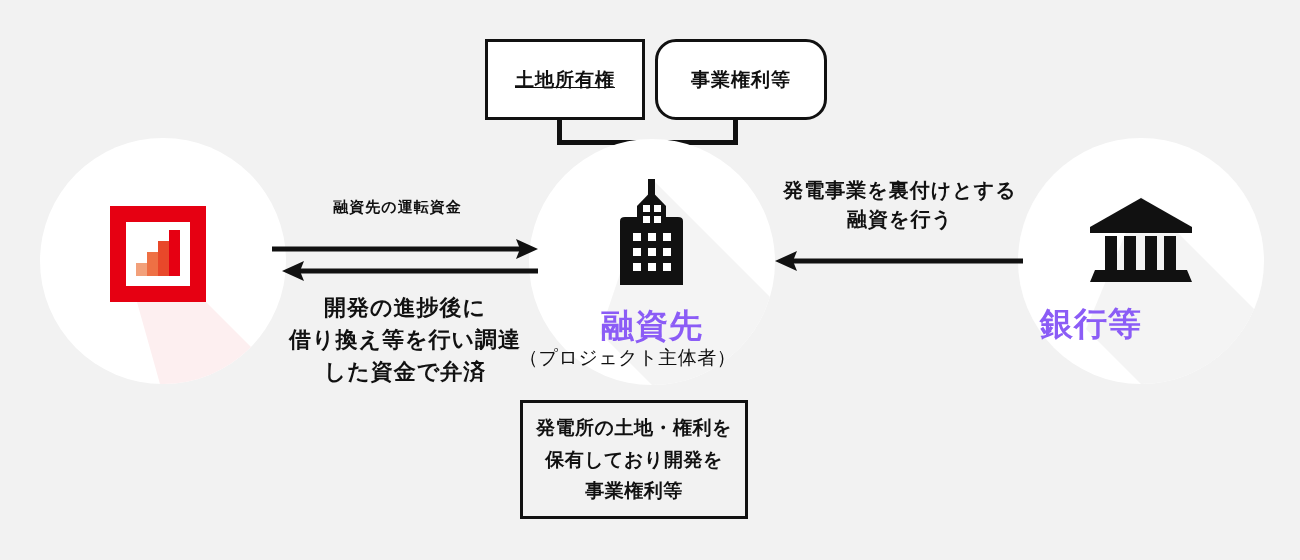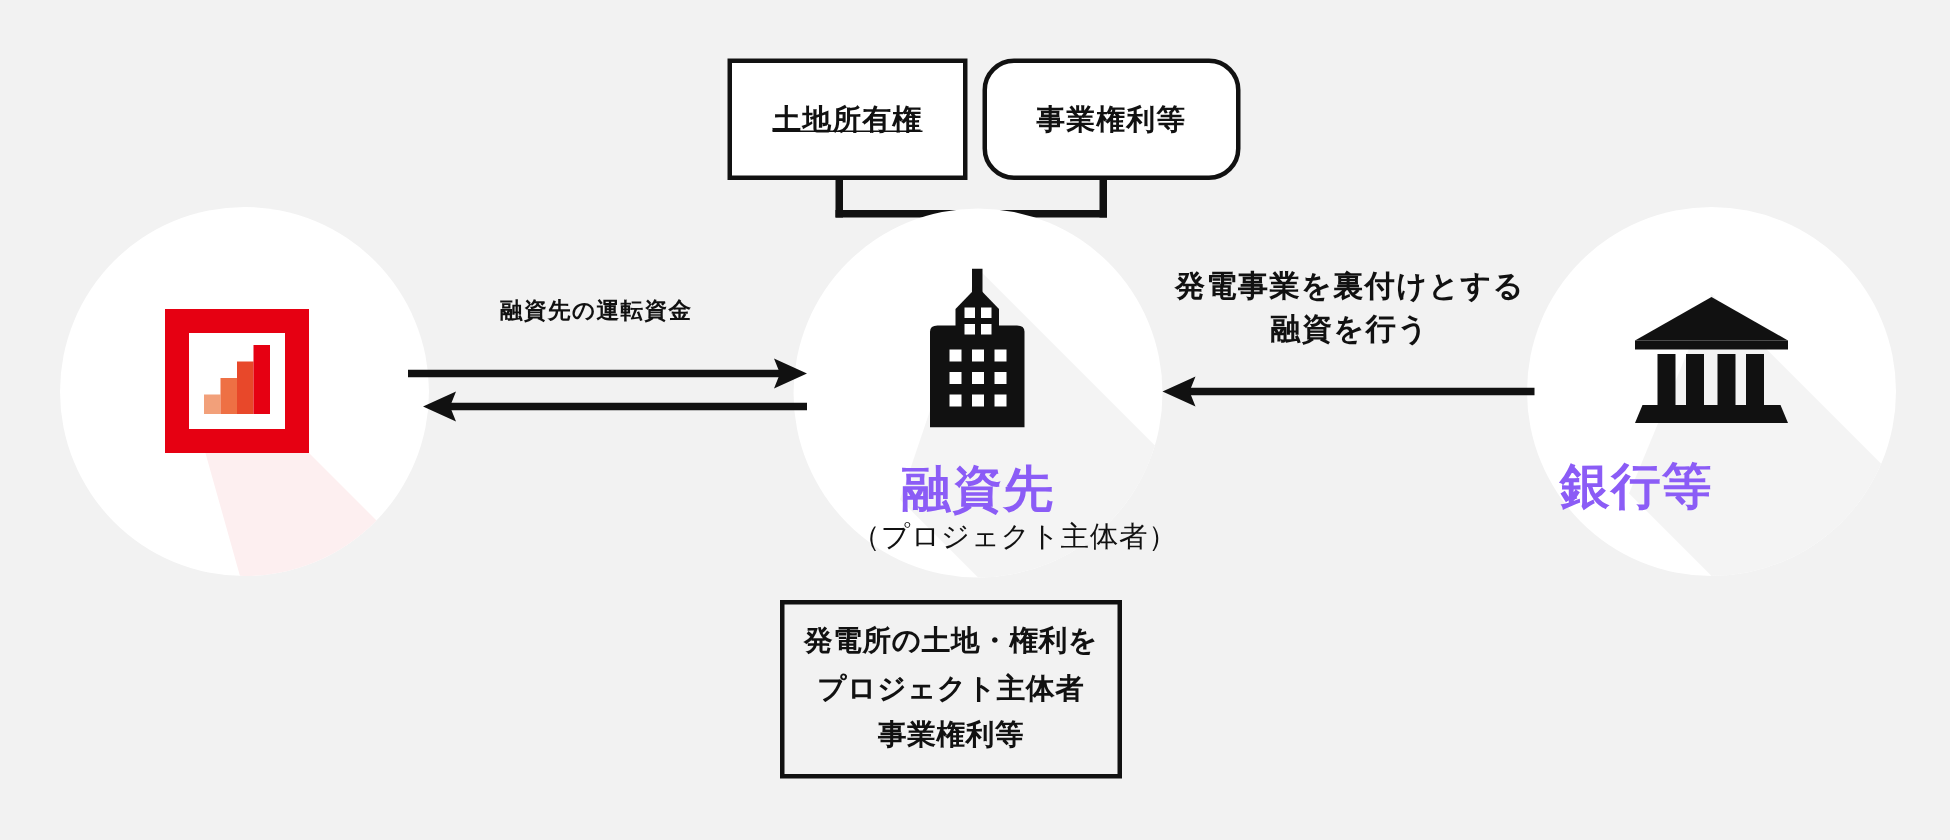--- a/index.html
+++ b/index.html
@@ -109,21 +109,21 @@
     position: absolute;
     text-align: center;
     font-weight: bold;
     font-size: 33px;
     letter-spacing: 1px;
     color: #8b5cf6;
     white-space: nowrap;
   }
   .node-sub {
     position: absolute;
-    text-align: right;
+    text-align: left;
     font-size: 19px;
     color: #111111;
     white-space: nowrap;
     letter-spacing: 0.5px;
   }
   #center-title { left: 529px; top: 304px; width: 246px; }
   #center-sub   { left: 519px; top: 345px; width: 266px; }
   #right-title  { left: 968px; top: 302px; width: 246px; }
 
   
@@ -307,25 +307,30 @@
 
   <svg class="arrow-svg" id="arrow-right" width="248" height="22">
     <line x1="16" y1="11" x2="248" y2="11" stroke="#111111" stroke-width="5"></line>
     <polygon points="0,11 22,1 18,11 22,21" fill="#111111"></polygon>
   </svg>
 
   <div class="edge-label" id="label-working-capital">
     <span class="line">融資先の運転資金</span>
   </div>
 
+  <div class="edge-label" id="label-repayment">
+    <span class="line">開発の進捗後に</span>
+    <span class="line">借り換え等を行い調達</span>
+    <span class="line">した資金で弁済</span>
+  </div>
 
   <div class="edge-label" id="label-loan">
     <span class="line">発電事業を裏付けとする</span>
     <span class="line">融資を行う</span>
   </div>
 
   <div class="rect-box" id="box-note">
     <span class="line">発電所の土地・権利を</span>
-    <span class="line">プロジェクト主体者</span>
+    <span class="line">保有しており開発を</span>
     <span class="line">事業権利等</span>
   </div>
 
 </div>
 
 </body></html>

